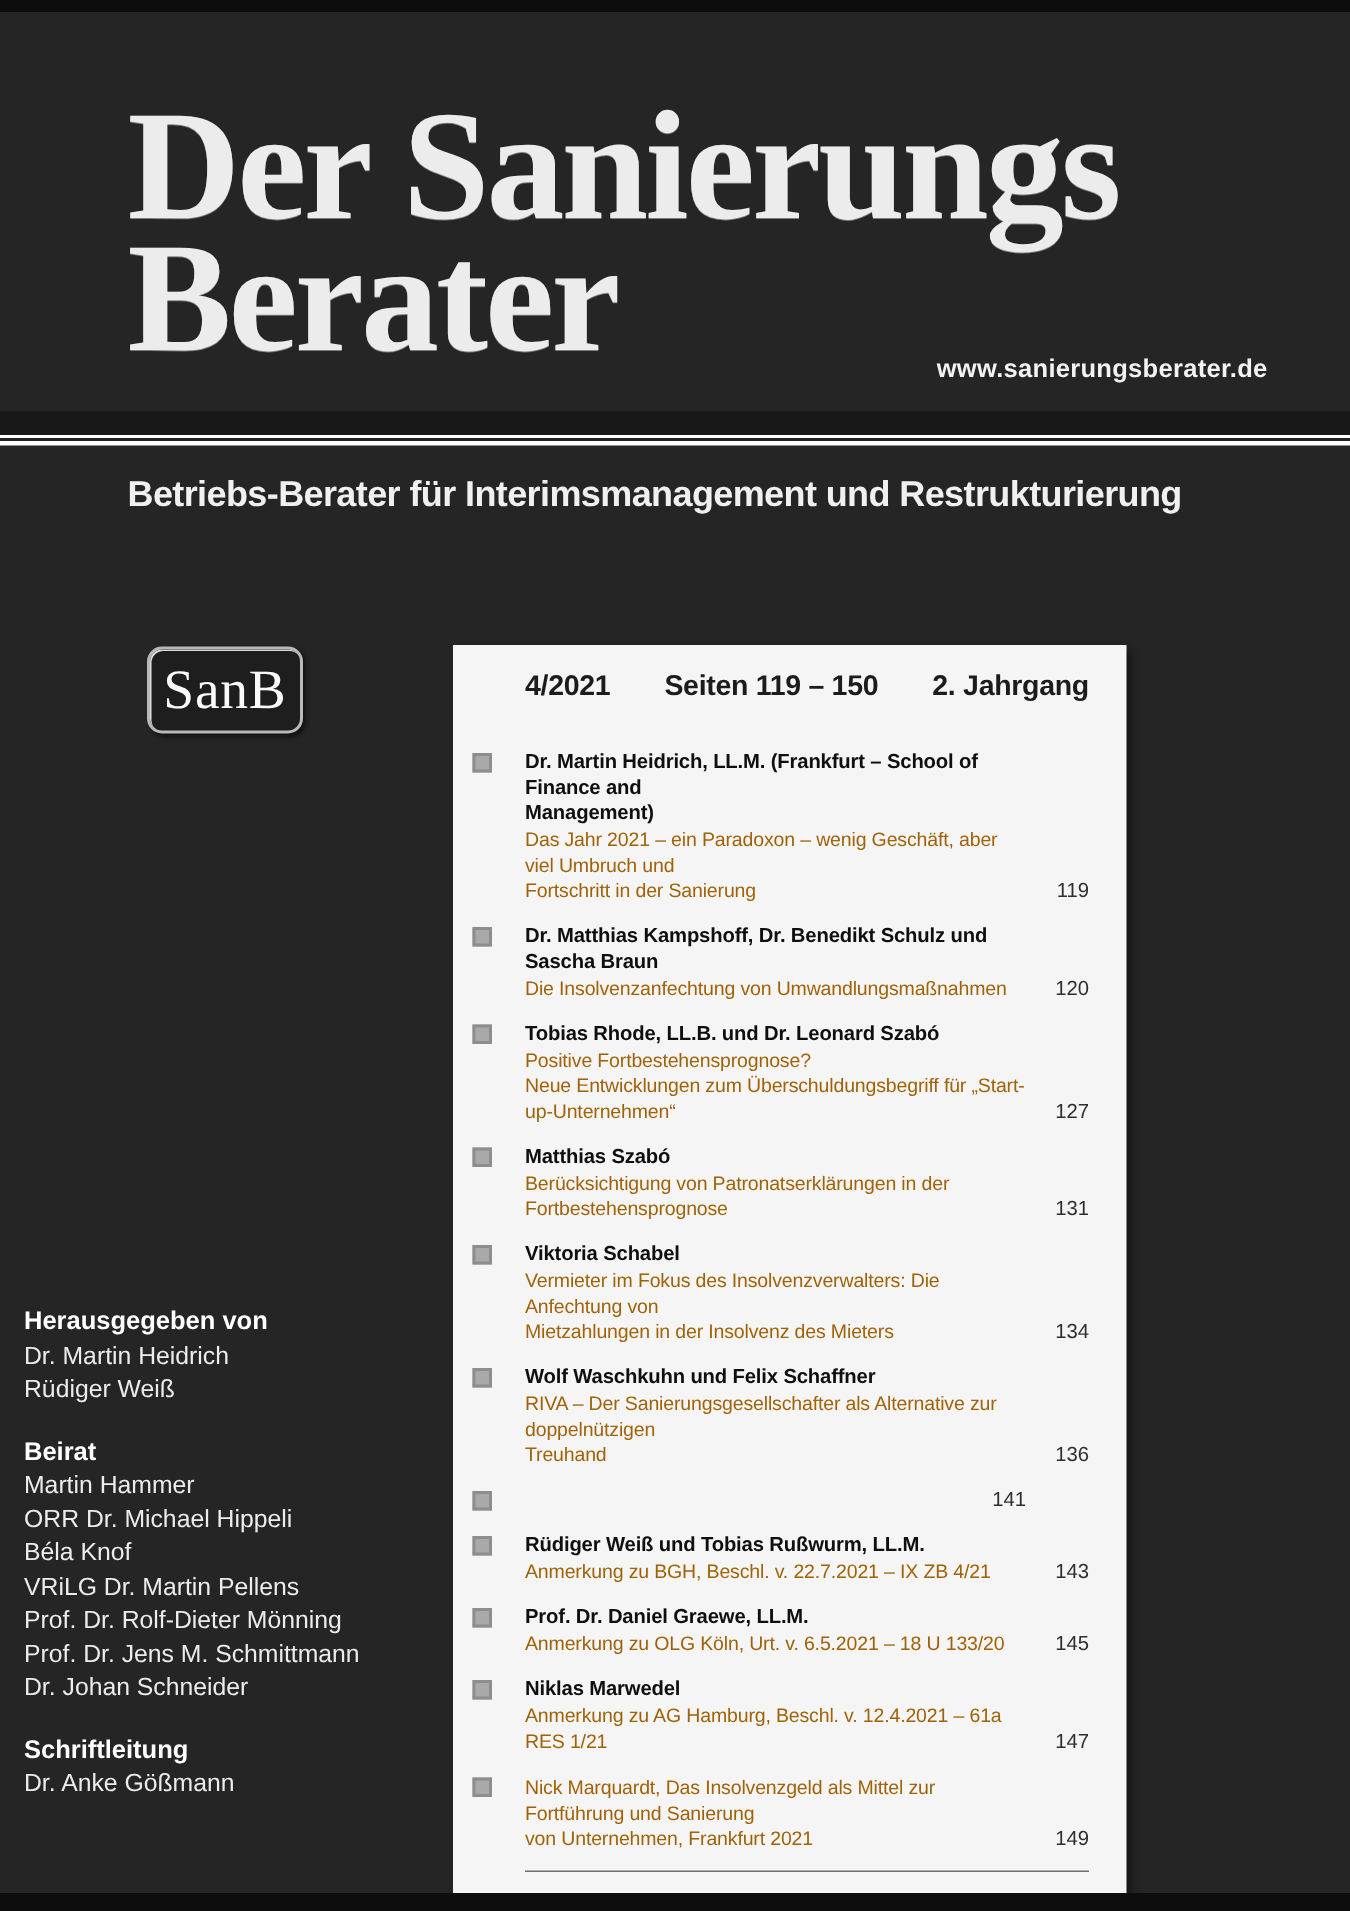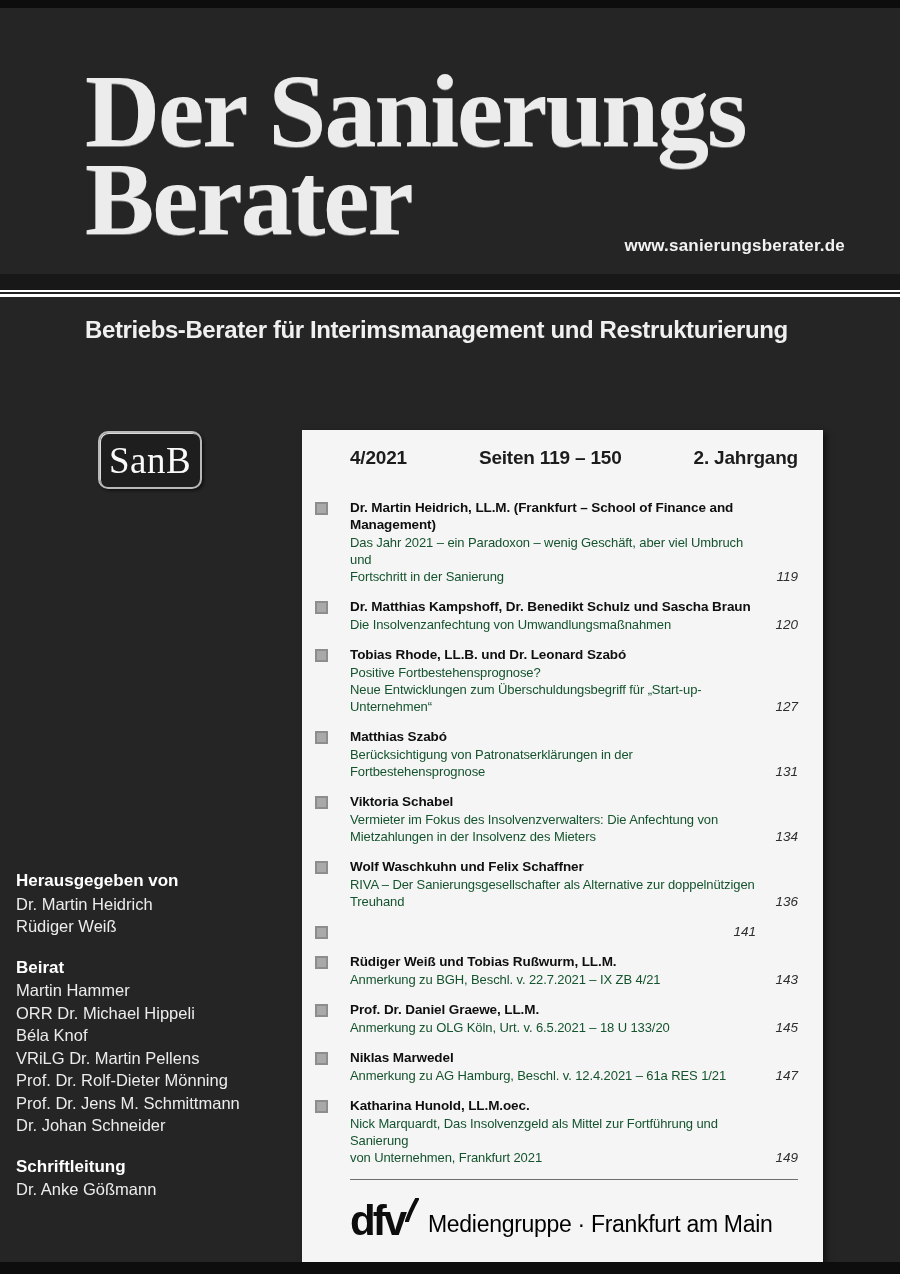--- a/index.html
+++ b/index.html
@@ -48,21 +48,21 @@
   
   .sidebar {
     position:absolute; top:870px; left:16px; width:268px;
     text-align:left; color:#ececec; font-size:16.5px; line-height:22.5px;
   }
   .sidebar .section { margin-bottom:19px; }
   .sidebar .heading { font-weight:bold; font-size:17px; color:#ffffff; }
 
   
   .panel {
-    position:absolute; top:430px; left:302px; width:521px; height:832px;
+    position:absolute; top:430px; left:302px; width:449px; height:832px;
     background:#f5f5f5; box-shadow:3px 3px 6px rgba(0,0,0,0.55);
     box-sizing:border-box; padding:17px 25px 0 13px;
     color:#1a1a1a;
   }
   .panel-header {
     display:flex; justify-content:space-between; align-items:baseline;
     margin-left:35px; font-size:19px; font-weight:bold; letter-spacing:-0.2px; color:#1c1c1c;
   }
   .toc { margin-top:30px; }
   .toc-entry {
@@ -71,25 +71,25 @@
   }
   .toc-entry .square {
     width:13px; height:13px; margin-top:3px;
     background:#a9a9a9; border:2px solid #8d8d8d; box-sizing:border-box;
   }
   .toc-entry .authors {
     font-size:13.5px; font-weight:bold; line-height:17px; color:#0f0f0f;
     white-space:pre-line; letter-spacing:-0.1px;
   }
   .toc-entry .title {
-    font-size:13px; line-height:17px; color:#14532d; margin-top:1px;
+    font-size:13px; line-height:17px; color:#a16207; margin-top:1px;
     white-space:pre-line; letter-spacing:-0.1px;
   }
   .toc-entry .pagenum {
-    align-self:end; text-align:right; font-size:13.5px; color:#2e2e2e; line-height:17px;font-style:italic;
+    align-self:end; text-align:right; font-size:13.5px; color:#2e2e2e; line-height:17px;
   }
   .panel-rule { border:none; border-top:1px solid #6e6e6e; margin:10px 0 0 35px; }
   .publisher {
     display:flex; align-items:flex-end; margin:24px 0 0 35px; color:#111;
   }
   .publisher .logo {
     font-size:42px; font-weight:bold; letter-spacing:-3px; color:#0d0d0d; line-height:34px;
   }
   .publisher .tick { position:relative; top:-16px; left:1px; }
   .publisher .tagline { font-size:23px; color:#000000; margin-left:10px; letter-spacing:-0.3px; }
@@ -222,21 +222,20 @@
           <span class="square"></span>
           <div class="entry-text">
             <div class="authors">Niklas Marwedel</div>
             <div class="title">Anmerkung zu AG Hamburg, Beschl. v. 12.4.2021 – 61a RES 1/21</div>
           </div>
           <div class="pagenum">147</div>
         </div>
         <div class="toc-entry">
           <span class="square"></span>
           <div class="entry-text">
-            <div class="authors">Katharina Hunold, LL.M.oec.</div>
             <div class="title">Nick Marquardt, Das Insolvenzgeld als Mittel zur Fortführung und Sanierung
 von Unternehmen, Frankfurt 2021</div>
           </div>
           <div class="pagenum">149</div>
         </div>
       </div>
 
     <hr class="panel-rule">
 
     <div class="publisher">

